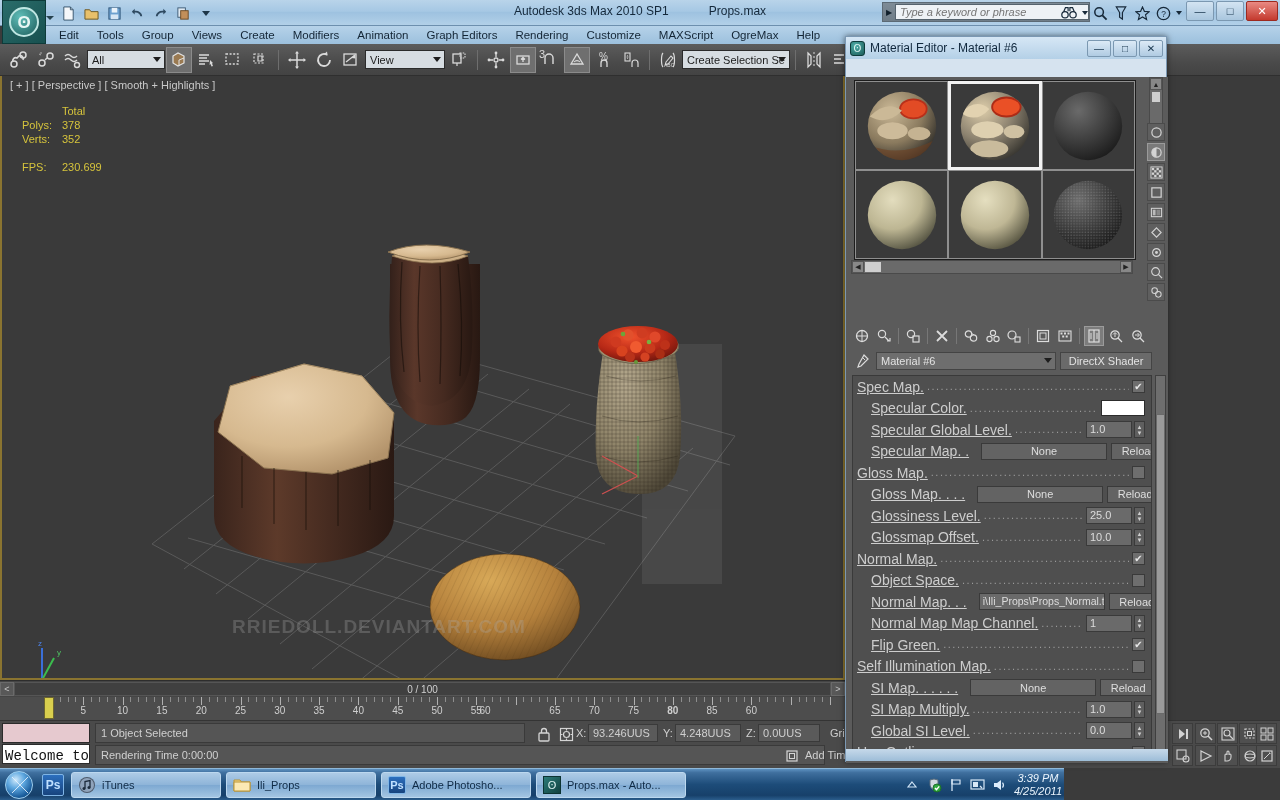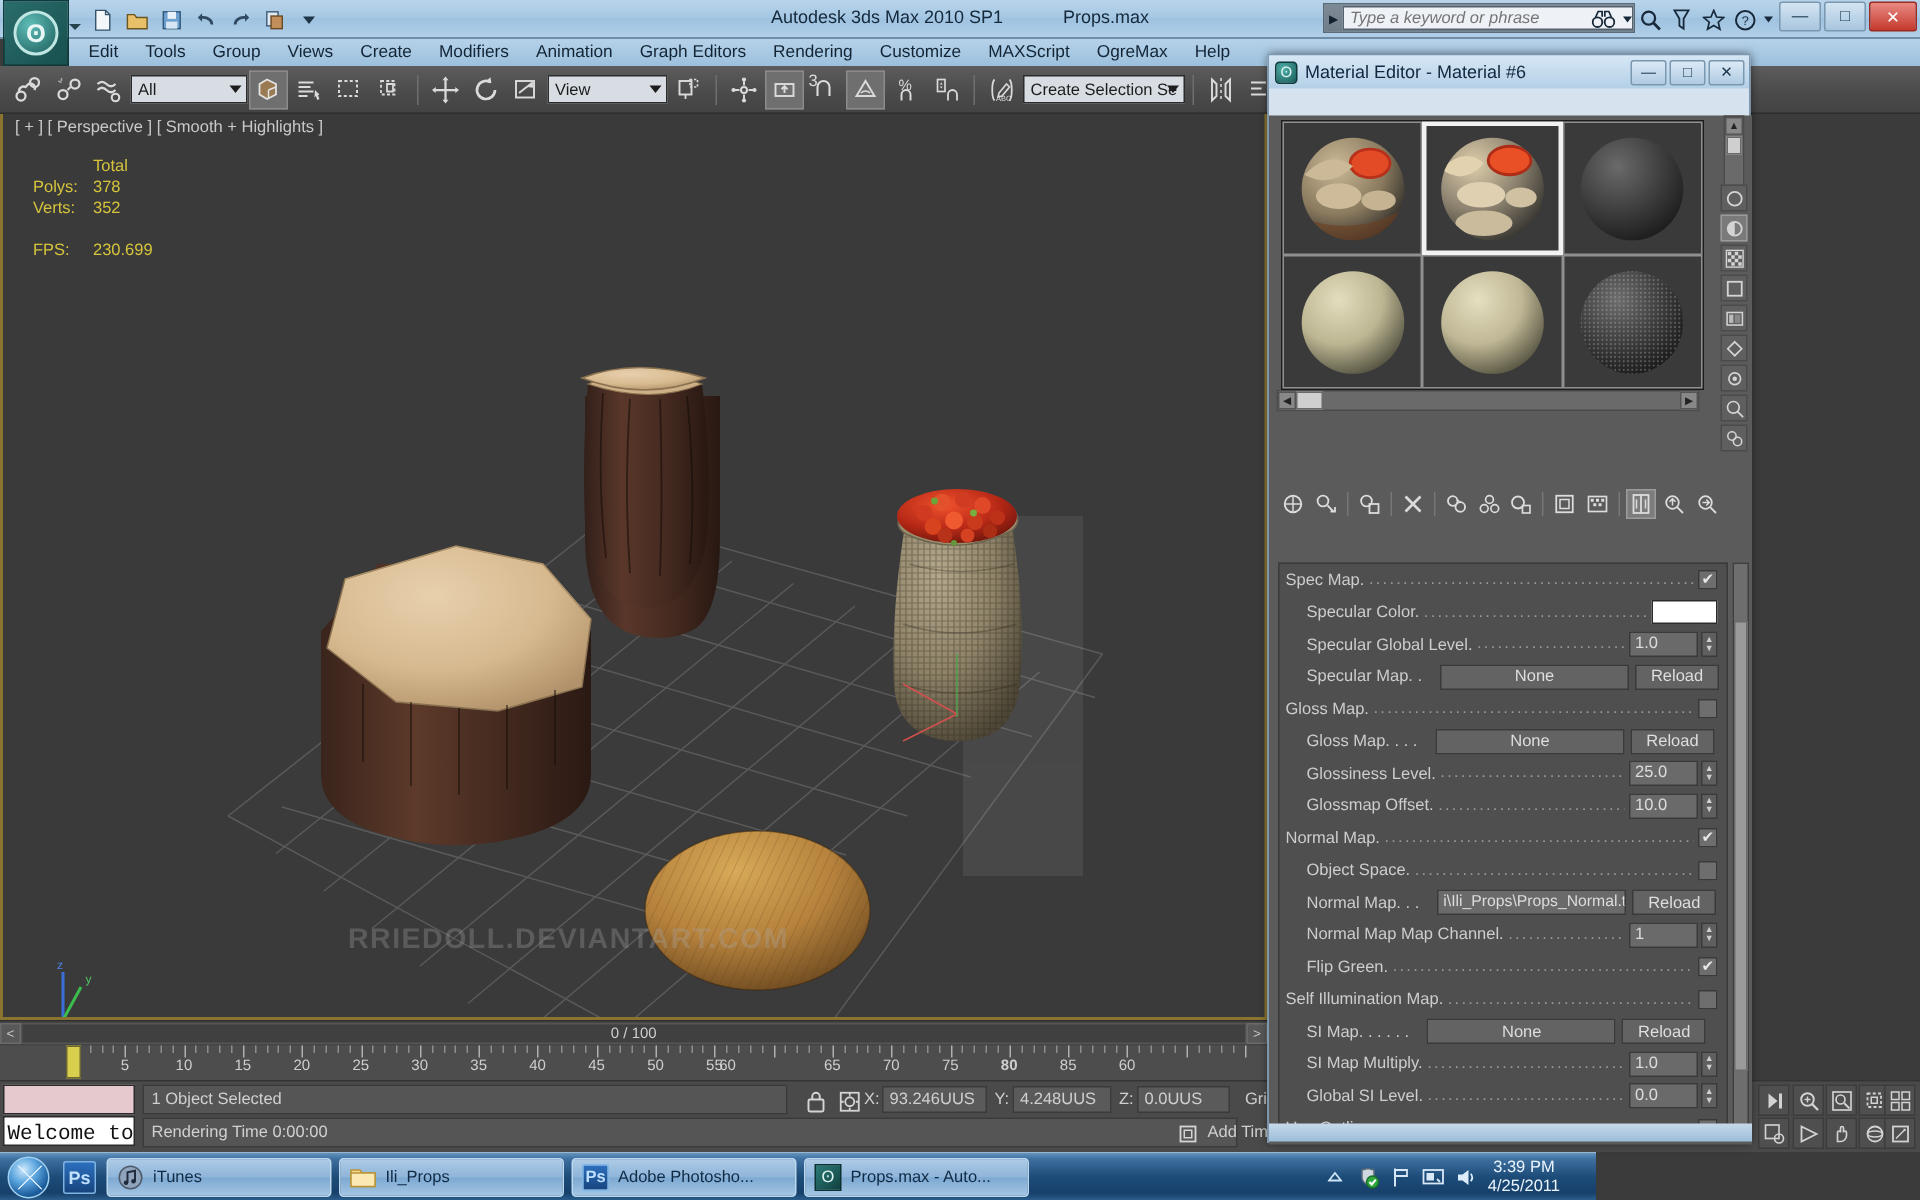--- a/index.html
+++ b/index.html
@@ -195,21 +195,21 @@
     display:flex;align-items:center;justify-content:center; border-radius: 2px;
   }
   .taskitem {
     height: 26px; margin-left: 5px; min-width: 150px;
     background: linear-gradient(to bottom,#adcbe6 0%, #8fb5d9 48%, #7ea9d2 52%, #a3c5e2 100%);
     border: 1px solid #bcd8ef; border-radius: 3px;
     display: flex; align-items: center; padding: 0 6px; gap: 6px;
     color: #0f2a45; font-size: 11px;
   }
   .taskitem .ticon { width: 18px; height: 18px; display:flex;align-items:center;justify-content:center;flex:none; }
-  #tray { margin-left: auto; display:flex; align-items:center; gap: 6px; padding-right: 24px; color: #dfeefb; font-size: 11px; }
+  #tray { margin-left: auto; display:flex; align-items:center; gap: 6px; padding-right: 2px; color: #dfeefb; font-size: 11px; font-style: italic; }
   #clock { text-align: center; line-height: 13px; font-size: 11px; color: #eaf4fd; }
   .trayic { width:16px;height:16px;display:flex;align-items:center;justify-content:center; }
 
   
   #matedit {
     position: absolute; left: 845px; top: 36px; width: 322px; height: 726px;
     background: #d6e3ef;
     border: 1px solid #7b98b3;
     box-shadow: 0 0 6px rgba(0,0,0,.55);
   }
@@ -287,21 +287,21 @@
   }
   #me-namerow .dxshader {
     width: 92px; height: 18px; background: #6a6a6a; border: 1px solid #444;
     color: #e2e2e2; font-size: 11px; display:flex;align-items:center;justify-content:center;
   }
   #params {
     position: absolute; left: 6px; top: 298px; width: 300px; height: 378px;
     background: #4f4f4f; border: 1px solid #3a3a3a; overflow: hidden;
   }
   .prow { display: flex; align-items: center; height: 21.5px; padding-left: 4px; position: relative; }
-  .prow .plabel { color: #cdcdcd; font-size: 11px; white-space: nowrap; flex: none; }
+  .prow .plabel { color: #cdcdcd; font-size: 14px; white-space: nowrap; flex: none; text-decoration: underline; }
   .prow .pdots {
     flex: 1; color: #9a9a9a; font-size: 11px; overflow: hidden; white-space: nowrap;
     letter-spacing: 1.5px; margin: 0 3px; line-height: 11px;
   }
   .prow.indent { padding-left: 18px; }
   .pcheck {
     width: 13px; height: 13px; background: #6e6e6e; border: 1px solid #3a3a3a;
     display:flex;align-items:center;justify-content:center; flex:none; margin-right: 6px;
     color: #e8e8e8; font-size: 10px; line-height: 10px;
   }
@@ -1308,20 +1308,33 @@
       </div>
       <div class="metb">
         <svg width="16" height="16" viewBox="0 0 16 16">
             <circle cx="7" cy="7" r="4.2" fill="none" stroke="#dcdcdc" stroke-width="1.2"></circle>
             <path d="M10 10l4 4" stroke="#dcdcdc" stroke-width="1.2"></path>
             <path d="M5 7h4M7.5 5l2 2-2 2" fill="none" stroke="#dcdcdc" stroke-width="1"></path>
           </svg>
       </div>
     </div>
 
+    <div id="me-namerow">
+      <div class="eyedrop">
+        <svg width="16" height="16" viewBox="0 0 16 16">
+            <path d="M10 2l4 4-7 7-3 1 1-3z" fill="none" stroke="#dcdcdc" stroke-width="1.2"></path>
+            <path d="M9 5l2 2" stroke="#dcdcdc" stroke-width="1"></path>
+          </svg>
+      </div>
+      <div class="namefield">
+        <span>Material #6</span>
+        <div class="ncaret"></div>
+      </div>
+      <div class="dxshader">DirectX Shader</div>
+    </div>
 
     <div id="params">
 
     <div class="prow">
           <span class="plabel">Spec Map.</span>
           <span class="pdots">............................................................</span>
           <span class="pcheck">✔</span>
         </div>
         <div class="prow indent">
           <span class="plabel">Specular Color.</span>

